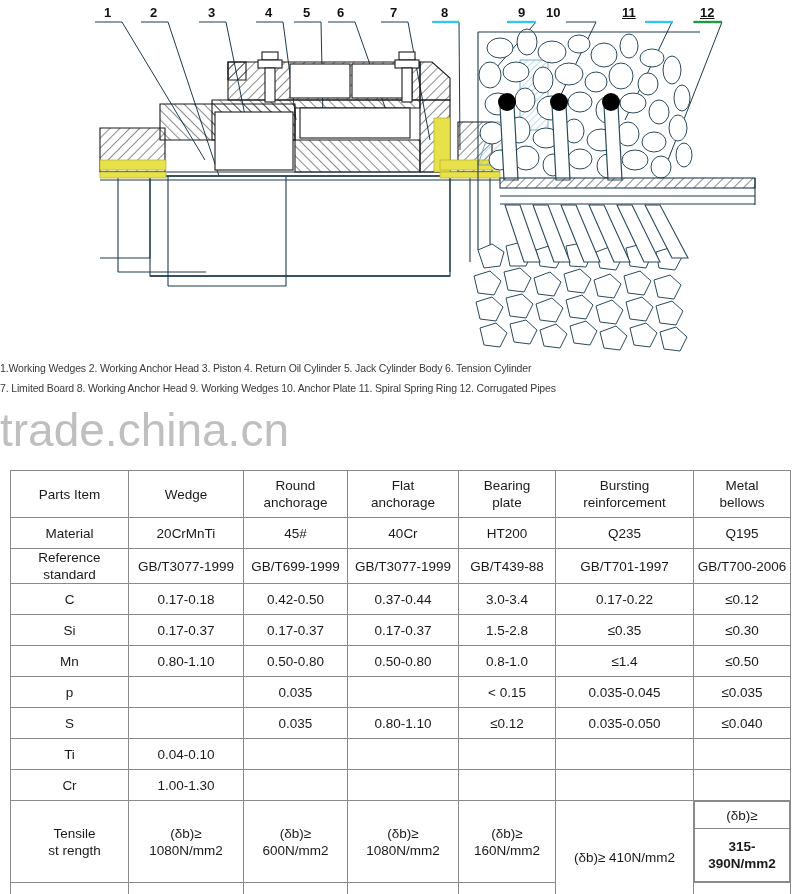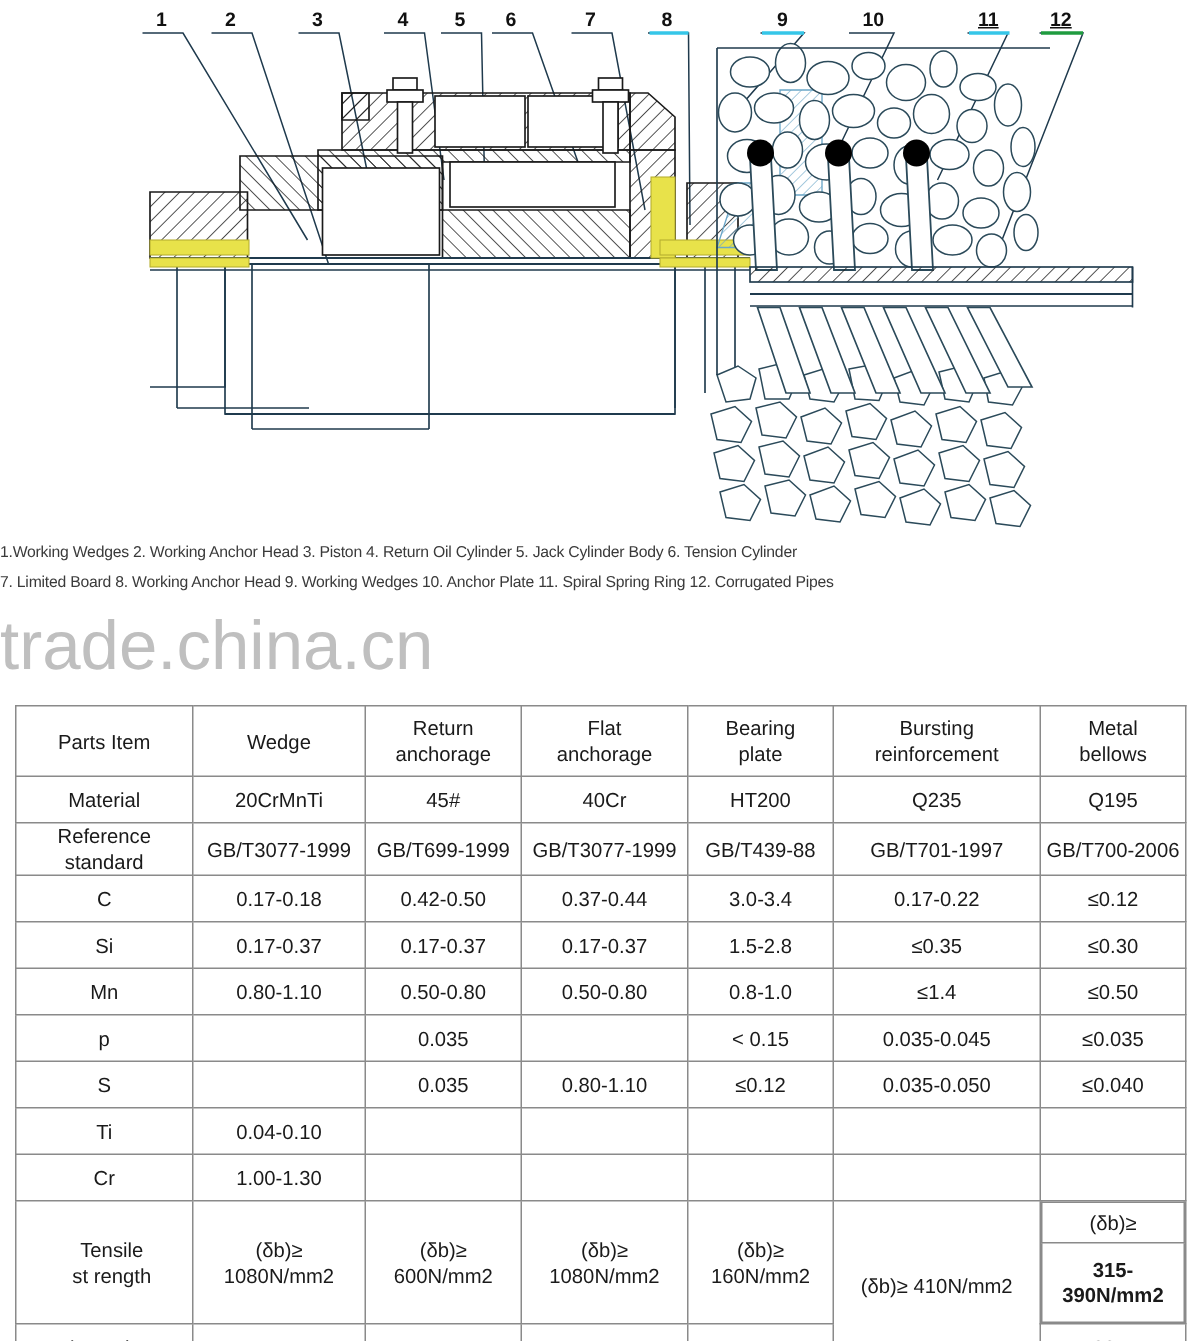--- a/index.html
+++ b/index.html
@@ -353,22 +353,22 @@
 
   <div class="callout-num" style="left:104px; top:6px;">1</div>
   <div class="callout-num" style="left:150px; top:6px;">2</div>
   <div class="callout-num" style="left:208px; top:6px;">3</div>
   <div class="callout-num" style="left:265px; top:6px;">4</div>
   <div class="callout-num" style="left:303px; top:6px;">5</div>
   <div class="callout-num" style="left:337px; top:6px;">6</div>
   <div class="callout-num" style="left:390px; top:6px;">7</div>
   <div class="callout-num" style="left:441px; top:6px;">8</div>
   <div class="callout-num" style="left:518px; top:6px;">9</div>
-  <div class="callout-num" style="left:575px; top:6px;">10</div>
-  <div class="callout-num" style="left:652px; top:6px;text-decoration:underline;">11</div>
+  <div class="callout-num" style="left:546px; top:6px;">10</div>
+  <div class="callout-num" style="left:622px; top:6px;text-decoration:underline;">11</div>
   <div class="callout-num" style="left:700px; top:6px;text-decoration:underline;">12</div>
 
   <div id="legend">
     <div class="legend-line">1.Working Wedges  2. Working Anchor Head  3. Piston  4. Return Oil Cylinder  5. Jack Cylinder Body  6. Tension Cylinder</div>
     <div class="legend-line">7. Limited Board  8. Working Anchor Head  9. Working Wedges  10. Anchor Plate  11. Spiral Spring Ring  12. Corrugated Pipes</div>
   </div>
 
   <div id="watermark">trade.china.cn</div>
 </div>
 
@@ -382,21 +382,21 @@
       <col style="width:97px">
       <col style="width:138px">
       <col style="width:97px">
     </colgroup>
     <tbody>
 
       <tr>
         <td class="tall hdr rowlabel-center">Parts Item</td>
         <td class="tall hdr">Wedge</td>
         <td class="tall hdr">
-          <div>Return</div>
+          <div>Round</div>
           <div>anchorage</div>
         </td>
         <td class="tall hdr">
           <div>Flat</div>
           <div>anchorage</div>
         </td>
         <td class="tall hdr">
           <div>Bearing</div>
           <div>plate</div>
         </td>

